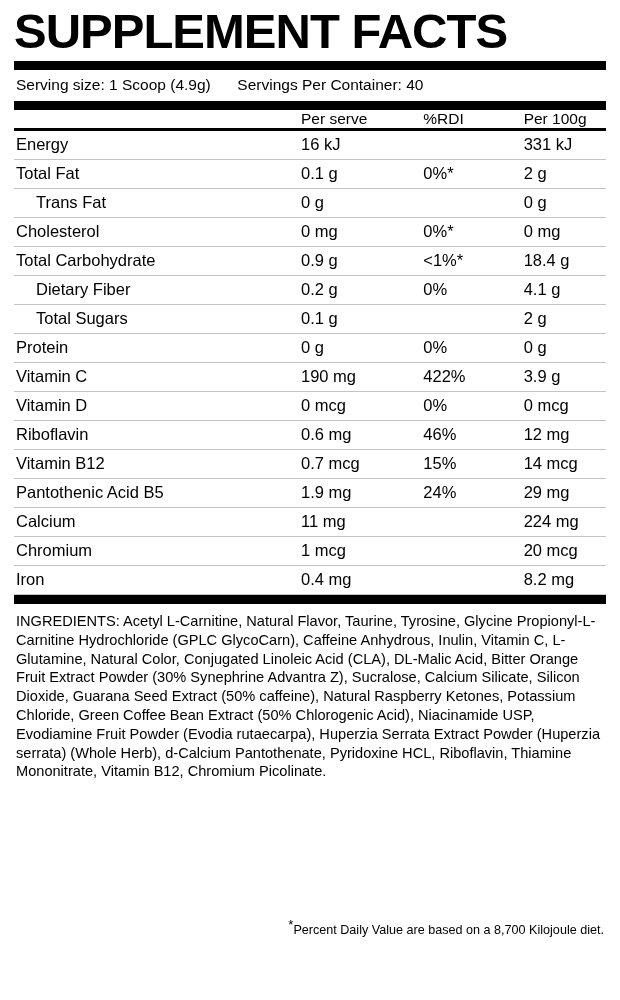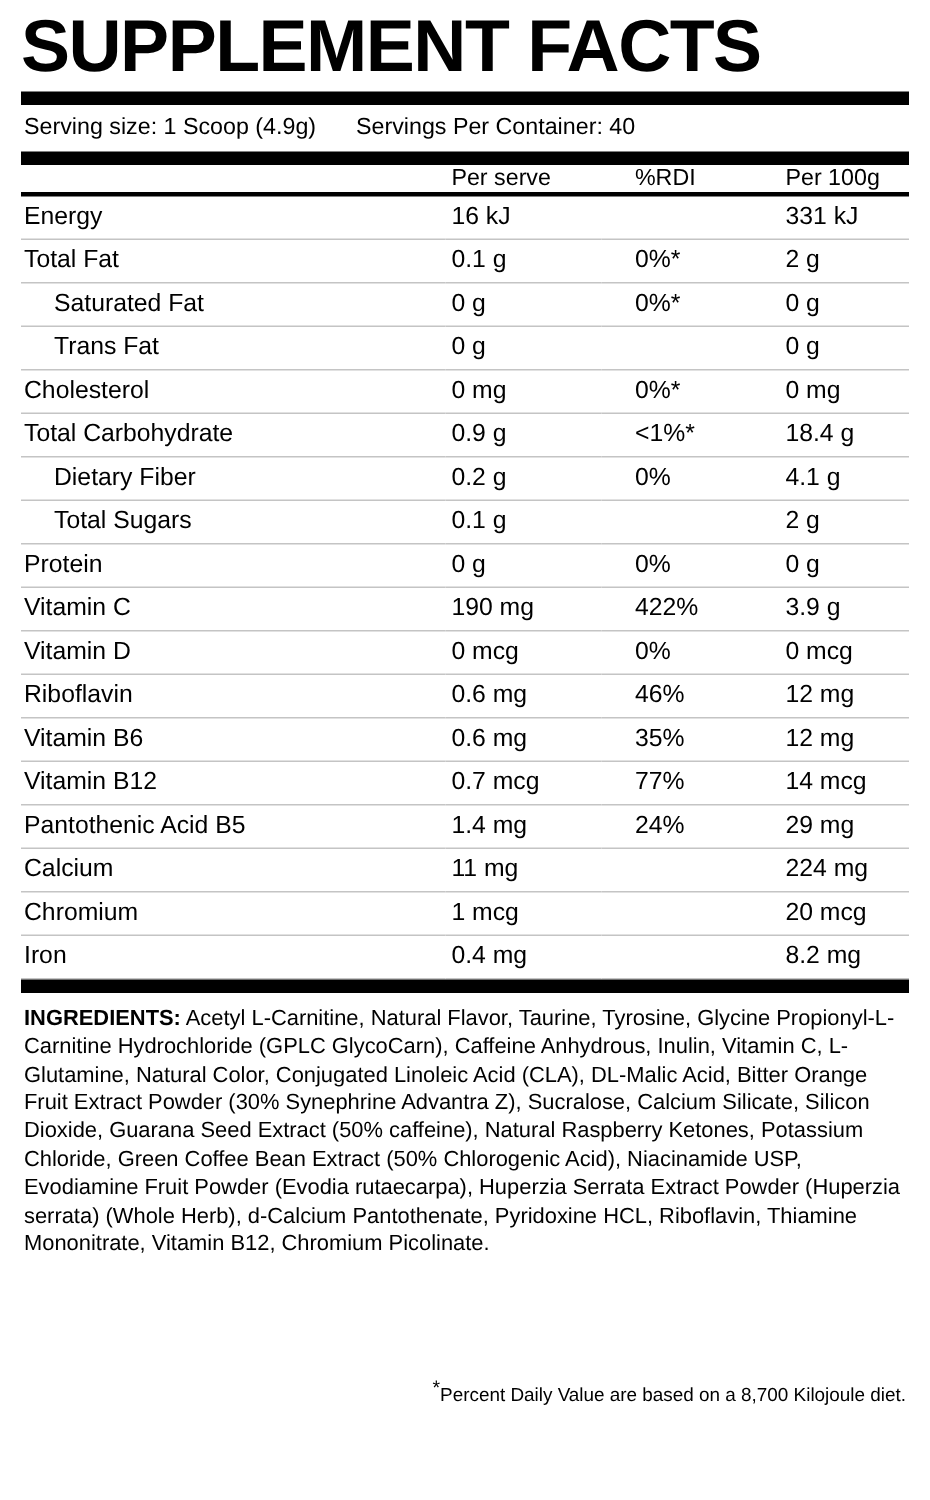--- a/index.html
+++ b/index.html
@@ -81,21 +81,21 @@
   td.c-serve { padding-left: 4px !important; }
   td.c-rdi   { padding-left: 22px !important; }
   td.c-100   { padding-left: 18px !important; }
   .ingredients {
     font-size: 14.6px;
     line-height: 1.29;
     margin: 8px 2px 0 2px;
     text-align: left;
   }
   .ingredients .lead {
-    font-weight: bold;
+    font-weight: normal;
     margin-top: 17px;
   }
   .footnote {
     position: absolute;
     right: 16px;
     bottom: 10px;
     font-size: 12.6px;
     text-align: right;
   }
   .footnote sup {
@@ -152,26 +152,20 @@
           <td class="c-rdi"></td>
           <td class="c-100">331 kJ</td>
         </tr>
         <tr class="datarow">
           <td class="c-name">Total Fat</td>
           <td class="c-serve">0.1 g</td>
           <td class="c-rdi">0%*</td>
           <td class="c-100">2 g</td>
         </tr>
         <tr class="datarow">
-          <td class="c-name indent">Saturated Fat</td>
-          <td class="c-serve">0 g</td>
-          <td class="c-rdi">0%*</td>
-          <td class="c-100">0 g</td>
-        </tr>
-        <tr class="datarow">
           <td class="c-name indent">Trans Fat</td>
           <td class="c-serve">0 g</td>
           <td class="c-rdi"></td>
           <td class="c-100">0 g</td>
         </tr>
         <tr class="datarow">
           <td class="c-name">Cholesterol</td>
           <td class="c-serve">0 mg</td>
           <td class="c-rdi">0%*</td>
           <td class="c-100">0 mg</td>
@@ -212,34 +206,28 @@
           <td class="c-rdi">0%</td>
           <td class="c-100">0 mcg</td>
         </tr>
         <tr class="datarow">
           <td class="c-name">Riboflavin</td>
           <td class="c-serve">0.6 mg</td>
           <td class="c-rdi">46%</td>
           <td class="c-100">12 mg</td>
         </tr>
         <tr class="datarow">
-          <td class="c-name">Vitamin B6</td>
-          <td class="c-serve">0.6 mg</td>
-          <td class="c-rdi">35%</td>
-          <td class="c-100">12 mg</td>
-        </tr>
-        <tr class="datarow">
           <td class="c-name">Vitamin B12</td>
           <td class="c-serve">0.7 mcg</td>
-          <td class="c-rdi">77%</td>
+          <td class="c-rdi">15%</td>
           <td class="c-100">14 mcg</td>
         </tr>
         <tr class="datarow">
           <td class="c-name">Pantothenic Acid B5</td>
-          <td class="c-serve">1.4 mg</td>
+          <td class="c-serve">1.9 mg</td>
           <td class="c-rdi">24%</td>
           <td class="c-100">29 mg</td>
         </tr>
         <tr class="datarow">
           <td class="c-name">Calcium</td>
           <td class="c-serve">11 mg</td>
           <td class="c-rdi"></td>
           <td class="c-100">224 mg</td>
         </tr>
         <tr class="datarow">

